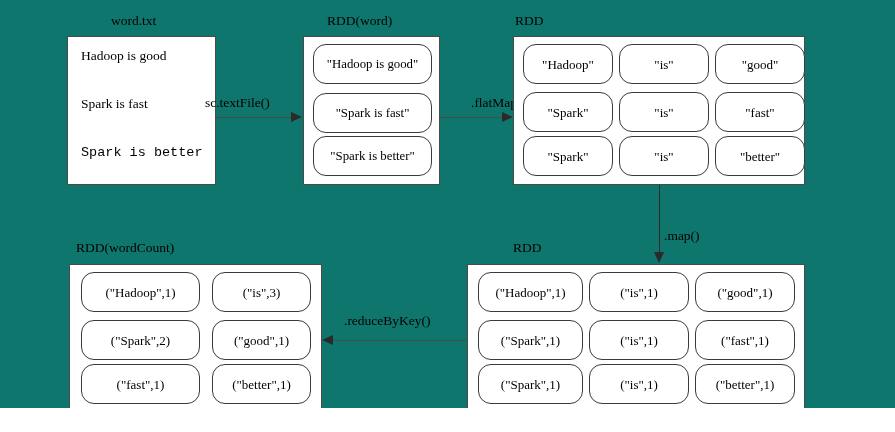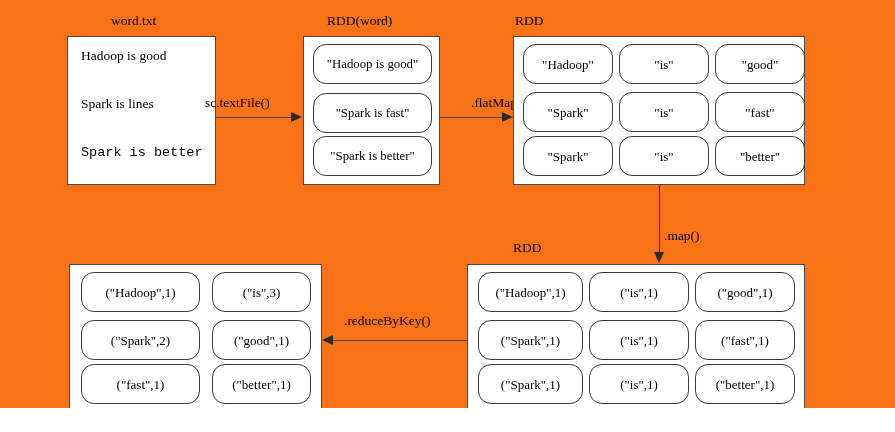--- a/index.html
+++ b/index.html
@@ -5,21 +5,21 @@
 <style>
   html, body {
     margin: 0;
     padding: 0;
     background: #ffffff;
   }
   #canvas {
     position: relative;
     width: 895px;
     height: 408px;
-    background: #f97316;
+    background: #0f766e;
     font-family: "Liberation Serif", "DejaVu Serif", serif;
     color: #000000;
     overflow: hidden;
   }
   .box-title {
     position: absolute;
     font-size: 13.5px;
     line-height: 16px;
     color: #000000;
     white-space: nowrap;
@@ -92,21 +92,21 @@
   }
 </style>
 </head>
 <body>
 
 <div id="canvas">
 
   <div class="box-title" style="left:111px; top:13px;">word.txt</div>
   <div class="container-box" style="left:67px; top:36px; width:149px; height:149px;"></div>
   <div class="text-line" style="left:81px; top:48px;">Hadoop is good</div>
-  <div class="text-line" style="left:81px; top:96px;">Spark is lines</div>
+  <div class="text-line" style="left:81px; top:96px;">Spark is fast</div>
   <div class="text-line" style="left:81px; top:145px;font-family:Liberation Mono, monospace;">Spark is better</div>
 
   <div class="arrow-label" style="left:205px; top:95px;">sc.textFile()</div>
   <div class="arrow-line-h" style="left:216px; top:117px; width:75px;"></div>
   <div class="arrow-head right" style="left:291px; top:112px;"></div>
 
   <div class="box-title" style="left:327px; top:13px;">RDD(word)</div>
   <div class="container-box" style="left:303px; top:36px; width:137px; height:149px;"></div>
   <div class="cell wide" style="left:313px; top:44px; width:119px; height:40px;">"Hadoop is good"</div>
   <div class="cell wide" style="left:313px; top:93px; width:119px; height:40px;">"Spark is fast"</div>
@@ -128,20 +128,21 @@
   <div class="cell" style="left:715px; top:92px; width:90px; height:40px;">"fast"</div>
 
   <div class="cell" style="left:523px; top:136px; width:90px; height:40px;">"Spark"</div>
   <div class="cell" style="left:619px; top:136px; width:90px; height:40px;">"is"</div>
   <div class="cell" style="left:715px; top:136px; width:90px; height:40px;">"better"</div>
 
   <div class="arrow-line-v" style="left:659px; top:185px; height:67px;"></div>
   <div class="arrow-head down" style="left:654px; top:252px;"></div>
   <div class="arrow-label" style="left:664px; top:228px;">.map()</div>
 
+  <div class="box-title" style="left:76px; top:240px;">RDD(wordCount)</div>
   <div class="container-box" style="left:69px; top:264px; width:253px; height:148px;"></div>
 
   <div class="cell" style="left:81px; top:272px; width:119px; height:40px;">("Hadoop",1)</div>
   <div class="cell" style="left:212px; top:272px; width:99px; height:40px;">("is",3)</div>
 
   <div class="cell" style="left:81px; top:320px; width:119px; height:40px;">("Spark",2)</div>
   <div class="cell" style="left:212px; top:320px; width:99px; height:40px;">("good",1)</div>
 
   <div class="cell" style="left:81px; top:364px; width:119px; height:40px;">("fast",1)</div>
   <div class="cell" style="left:212px; top:364px; width:99px; height:40px;">("better",1)</div>

